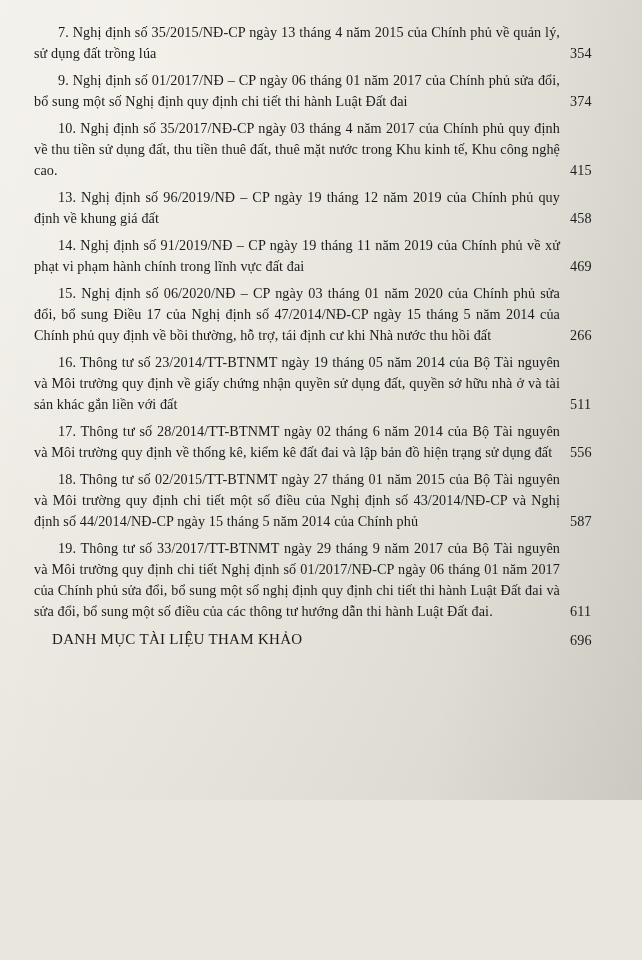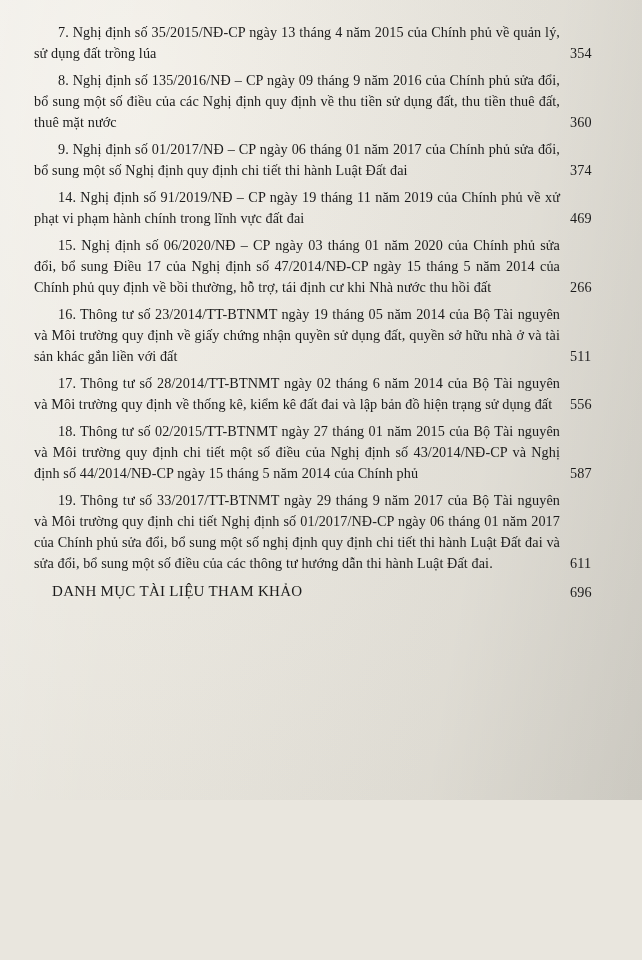--- a/index.html
+++ b/index.html
@@ -71,33 +71,37 @@
 <body>
 
 <div class="page">
   <div class="toc-list">
 
     <div class="entry">
       <div class="entry-text">7. Nghị định số 35/2015/NĐ-CP ngày  13 tháng 4 năm  2015 của Chính phủ về quản lý, sử dụng đất trồng lúa</div>
       <div class="entry-page">354</div>
     </div>
 
-    <div class="entry">
-      <div class="entry-text">8. Nghị định số 135/2016/NĐ – CP ngày 09 tháng 9  năm 2016 của Chính phủ  sửa đổi, bổ sung một số điều của các Nghị định quy định về thu tiền sử dụng đất, thu tiền thuê đất, thuê mặt nước</div>
-      <div class="entry-page">360</div>
-    </div>
 
     <div class="entry">
       <div class="entry-text">9. Nghị định số 01/2017/NĐ – CP ngày 06 tháng 01  năm 2017 của Chính phủ sửa đổi, bổ sung một số Nghị định quy định chi tiết thi hành Luật Đất đai</div>
       <div class="entry-page">374</div>
     </div>
 
+    <div class="entry">
+      <div class="entry-text">10. Nghị định số 35/2017/NĐ-CP ngày  03 tháng 4 năm  2017 của Chính phủ quy định về thu tiền sử dụng đất, thu tiền thuê đất, thuê mặt nước trong Khu kinh tế, Khu công nghệ cao.</div>
+      <div class="entry-page">415</div>
+    </div>
 
 
 
+    <div class="entry">
+      <div class="entry-text">13. Nghị định số 96/2019/NĐ – CP ngày 19 tháng 12  năm  2019 của Chính phủ quy định về khung giá đất</div>
+      <div class="entry-page">458</div>
+    </div>
 
     <div class="entry">
       <div class="entry-text">14. Nghị định số 91/2019/NĐ – CP ngày 19 tháng 11  năm 2019 của Chính phủ về xử phạt vi phạm hành chính trong lĩnh vực đất đai</div>
       <div class="entry-page">469</div>
     </div>
 
     <div class="entry">
       <div class="entry-text">15. Nghị định số 06/2020/NĐ – CP ngày 03 tháng 01  năm  2020 của Chính phủ sửa đổi, bổ sung Điều 17 của Nghị định số 47/2014/NĐ-CP ngày 15 tháng 5 năm 2014 của Chính phủ quy định về bồi thường, hỗ trợ, tái định cư khi Nhà nước thu hồi đất</div>
       <div class="entry-page">266</div>
     </div>

